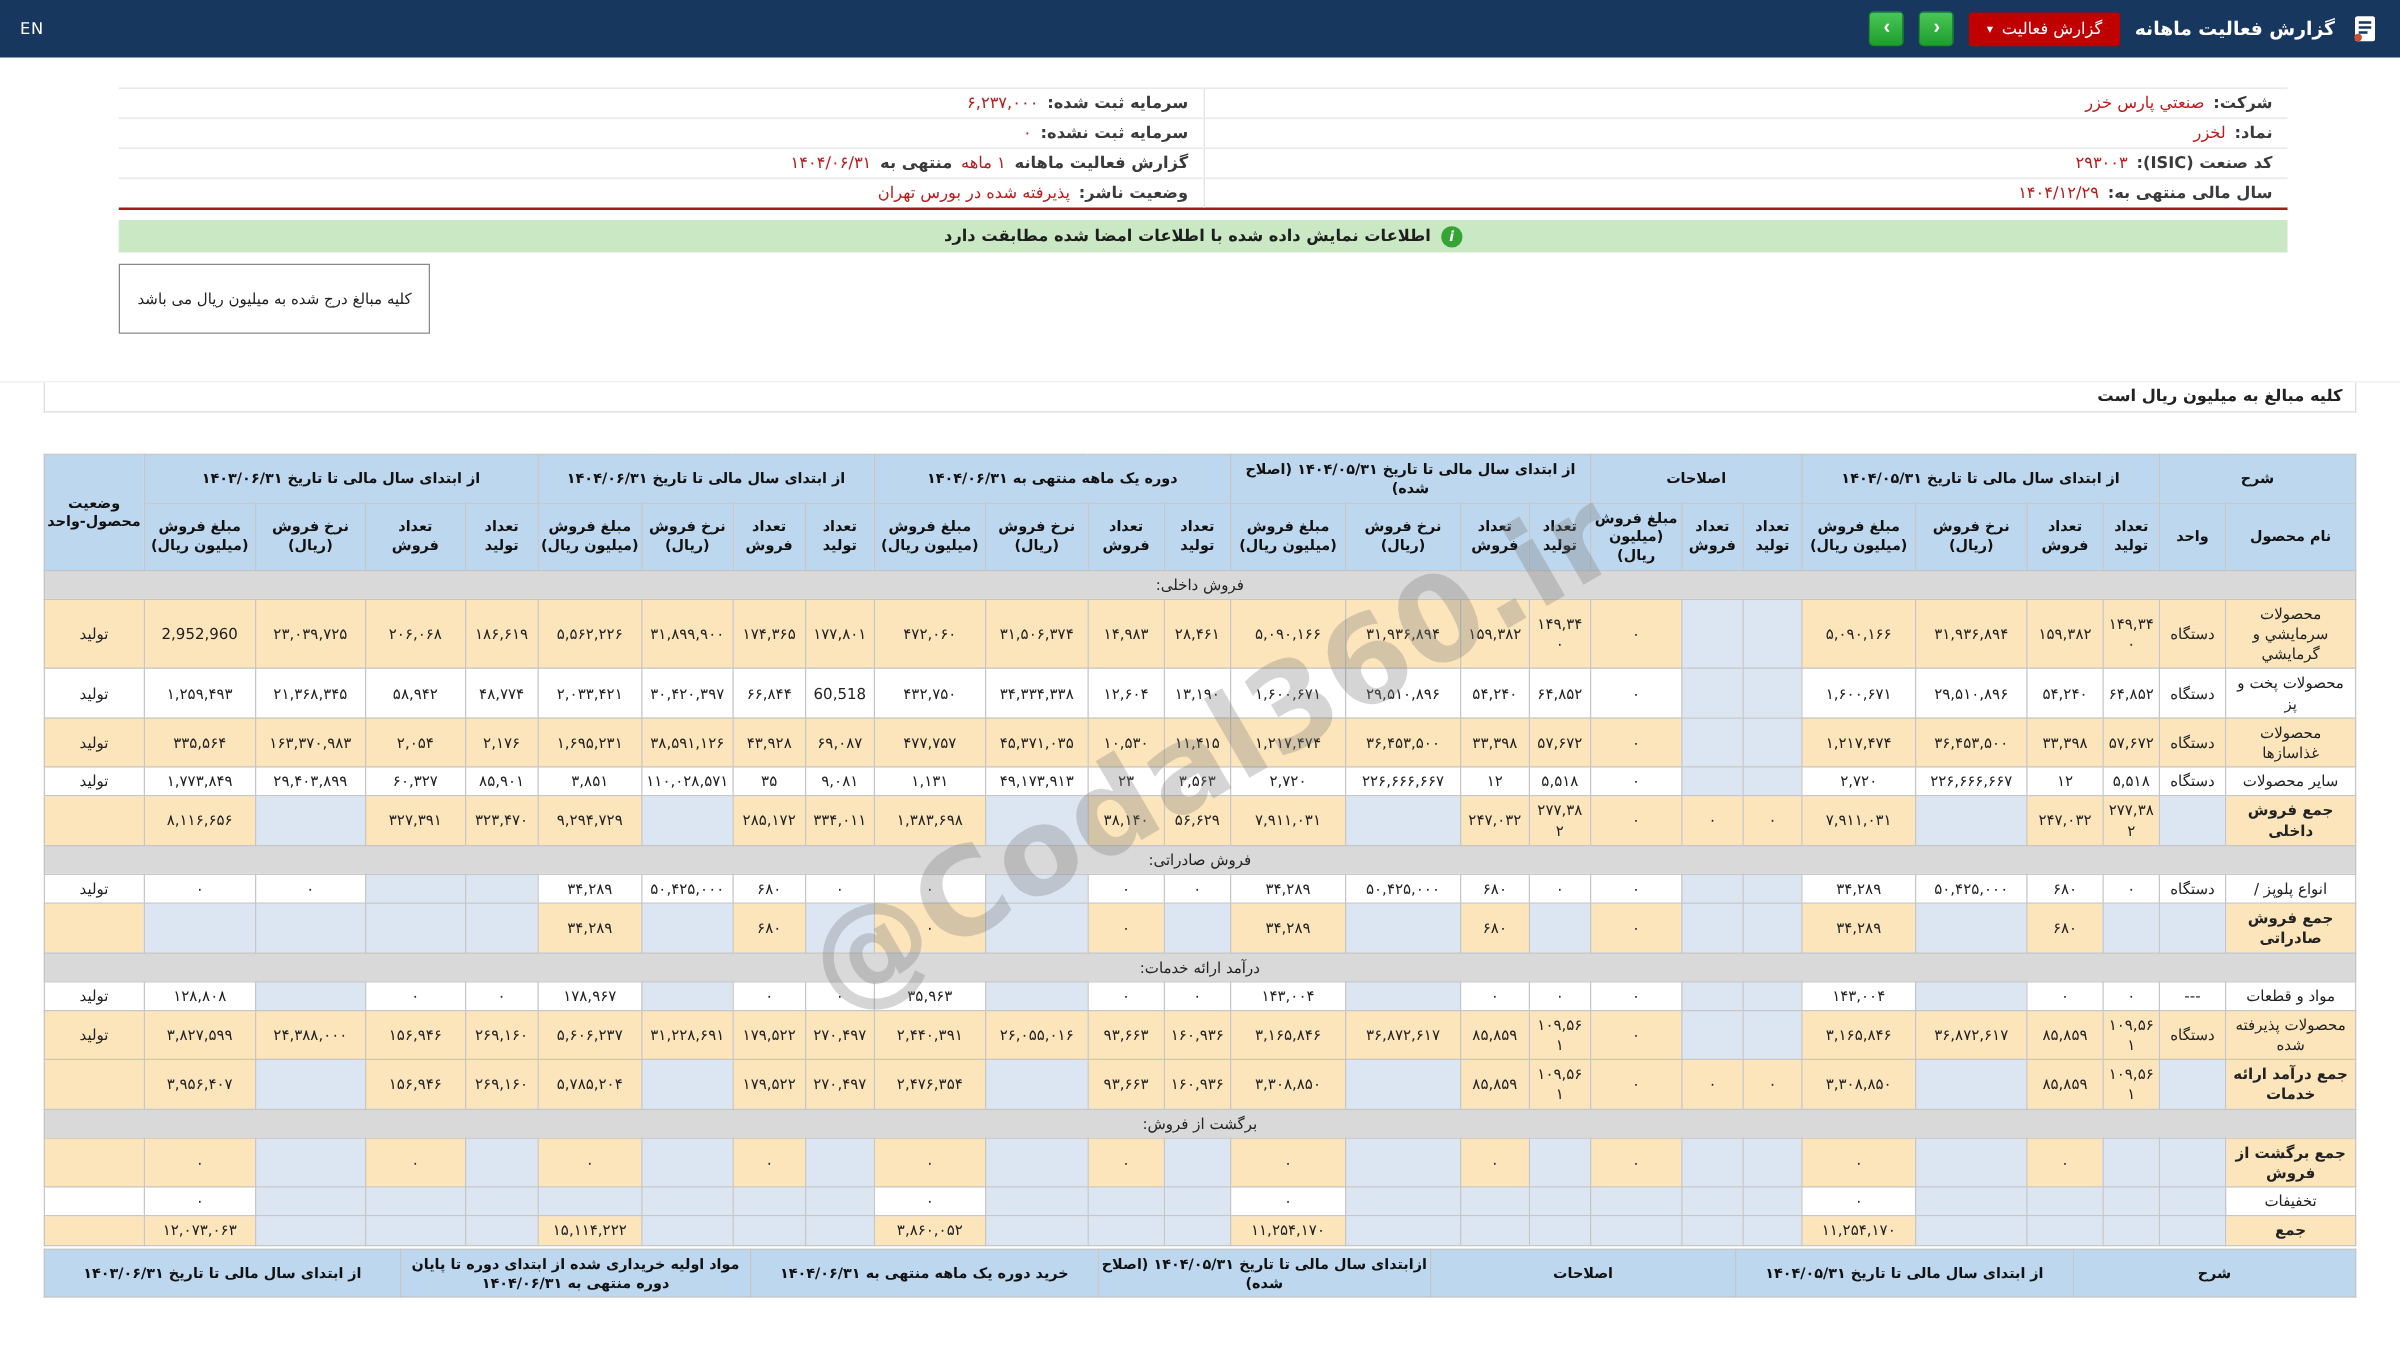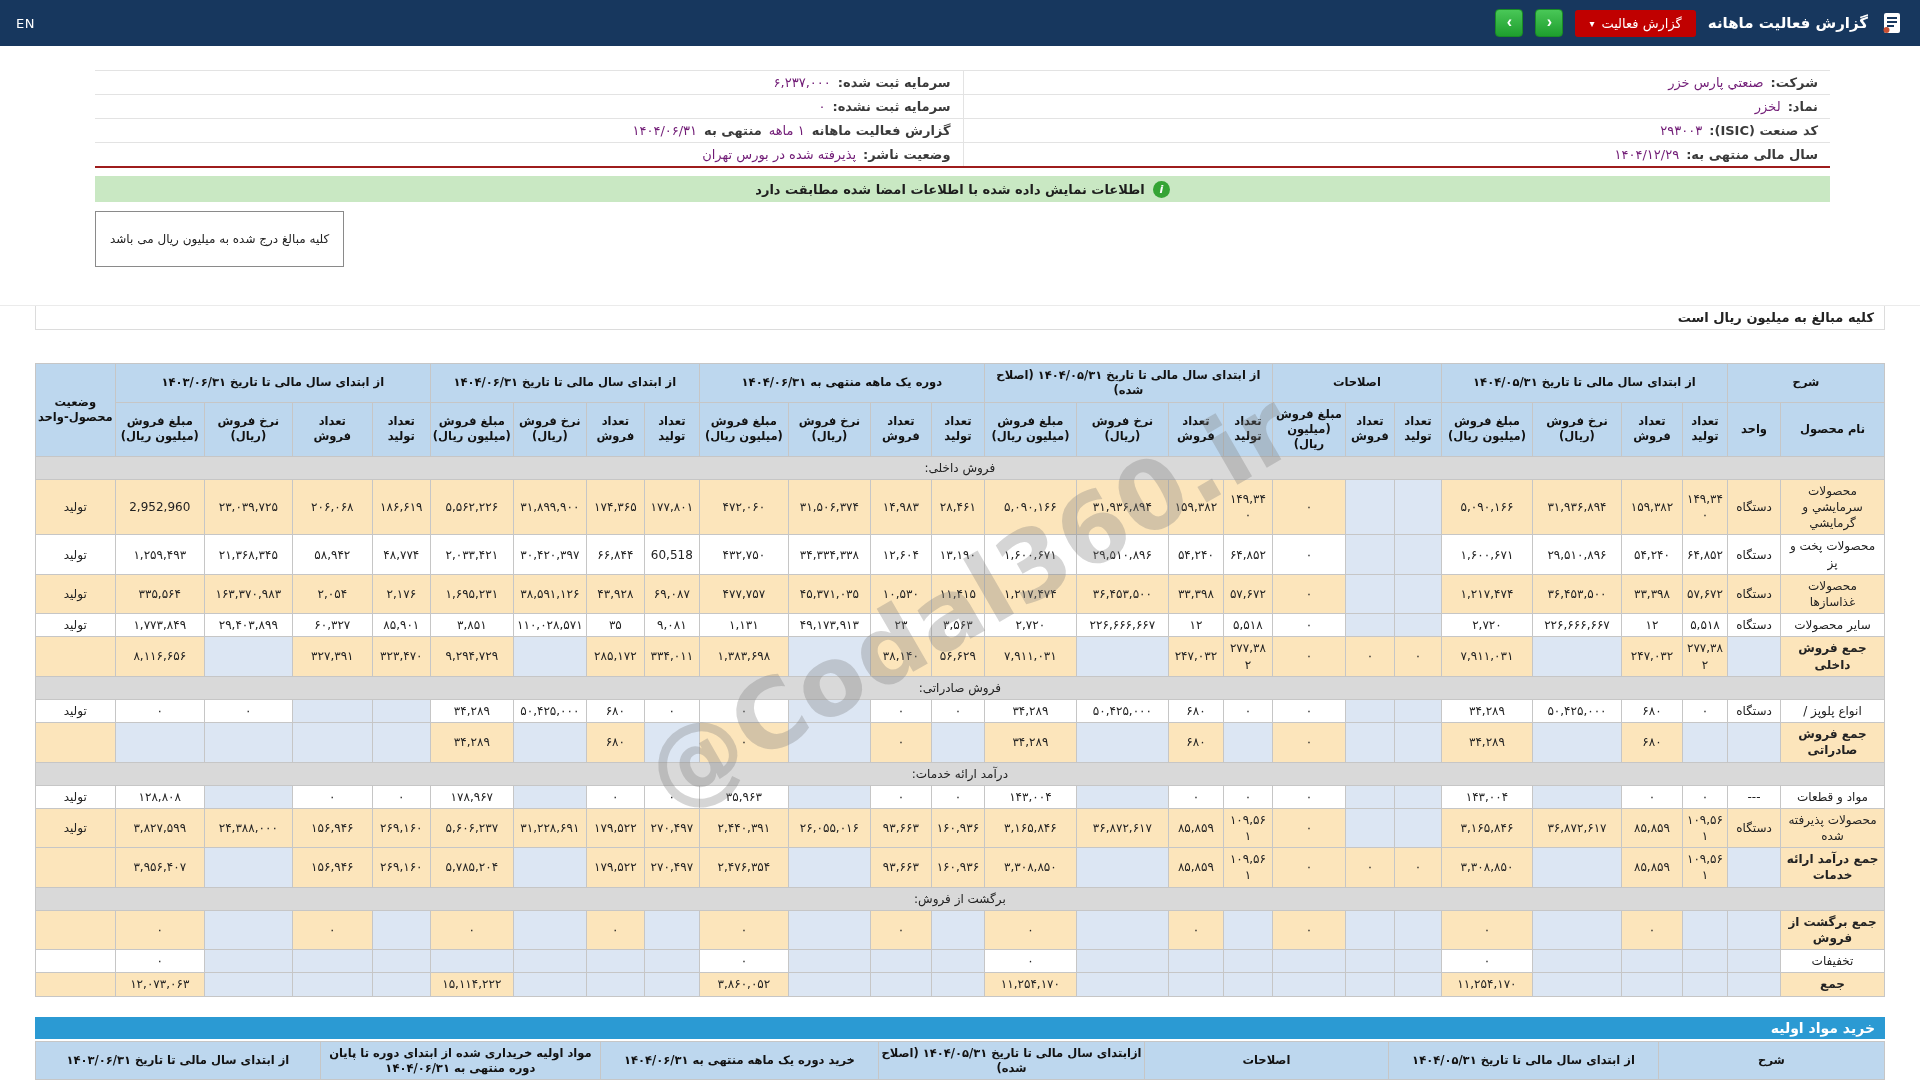--- a/index.html
+++ b/index.html
@@ -19,21 +19,21 @@
     justify-content:center;cursor:pointer;padding-bottom:2px}
   .lang{margin-inline-start:auto;font-size:13px;letter-spacing:.5px;cursor:pointer}
 
   
   .info-wrap{margin:24px 90px 0 95px;border-top:1px solid #e3e3e3;border-bottom:2px solid #9e1c1c}
   .info-row{display:flex;border-bottom:1px solid #e3e3e3}
   .info-row:last-child{border-bottom:none}
   .info-cell{width:50%;padding:4px 12px;font-size:13px;display:flex;align-items:center;gap:7px;min-height:23px}
   .info-cell.right{border-left:1px solid #e3e3e3}
   .lbl{color:#3b3b3b;font-weight:bold}
-  .val{color:#701a75}
+  .val{color:#b91c1c}
 
   
   .banner{margin:8px 90px 0 95px;background:#c9e8c3;padding:4px 10px;display:flex;align-items:center;
     justify-content:center;gap:8px;font-size:13px;font-weight:bold;color:#1e1e1e;min-height:26px}
   .banner-icon{width:17px;height:17px;border-radius:50%;background:#35a435;color:#fff;font-size:11px;
     font-weight:bold;font-style:italic;display:flex;align-items:center;justify-content:center;flex:0 0 auto}
   .note-wrap{margin:9px 90px 0 95px;direction:ltr;text-align:left}
   .note-box{display:inline-block;border:1px solid #8a8a8a;padding:20px 14px;font-size:12px;direction:rtl;background:#fff}
   .page-divider{margin-top:38px;border-top:1px solid #ebebeb}
 
@@ -608,21 +608,20 @@
           <td class="value-cell">۱۵,۱۱۴,۲۲۲</td>
           <td class="value-cell blank"></td>
           <td class="value-cell blank"></td>
           <td class="value-cell blank"></td>
           <td class="value-cell">۱۲,۰۷۳,۰۶۳</td>
           <td class="status-cell"></td>
         </tr>
       </tbody>
     </table>
 
-  <div class="band materials">خرید مواد اولیه</div>
   <table class="rep attached">
       <colgroup>
         <col style="width: 122px;">
         <col style="width: 104px;">
         <col style="width: 55px;">
         <col style="width: 70px;">
         <col style="width: 145px;">
         <col style="width: 50px;">
         <col style="width: 62px;">
         <col style="width: 132px;">

